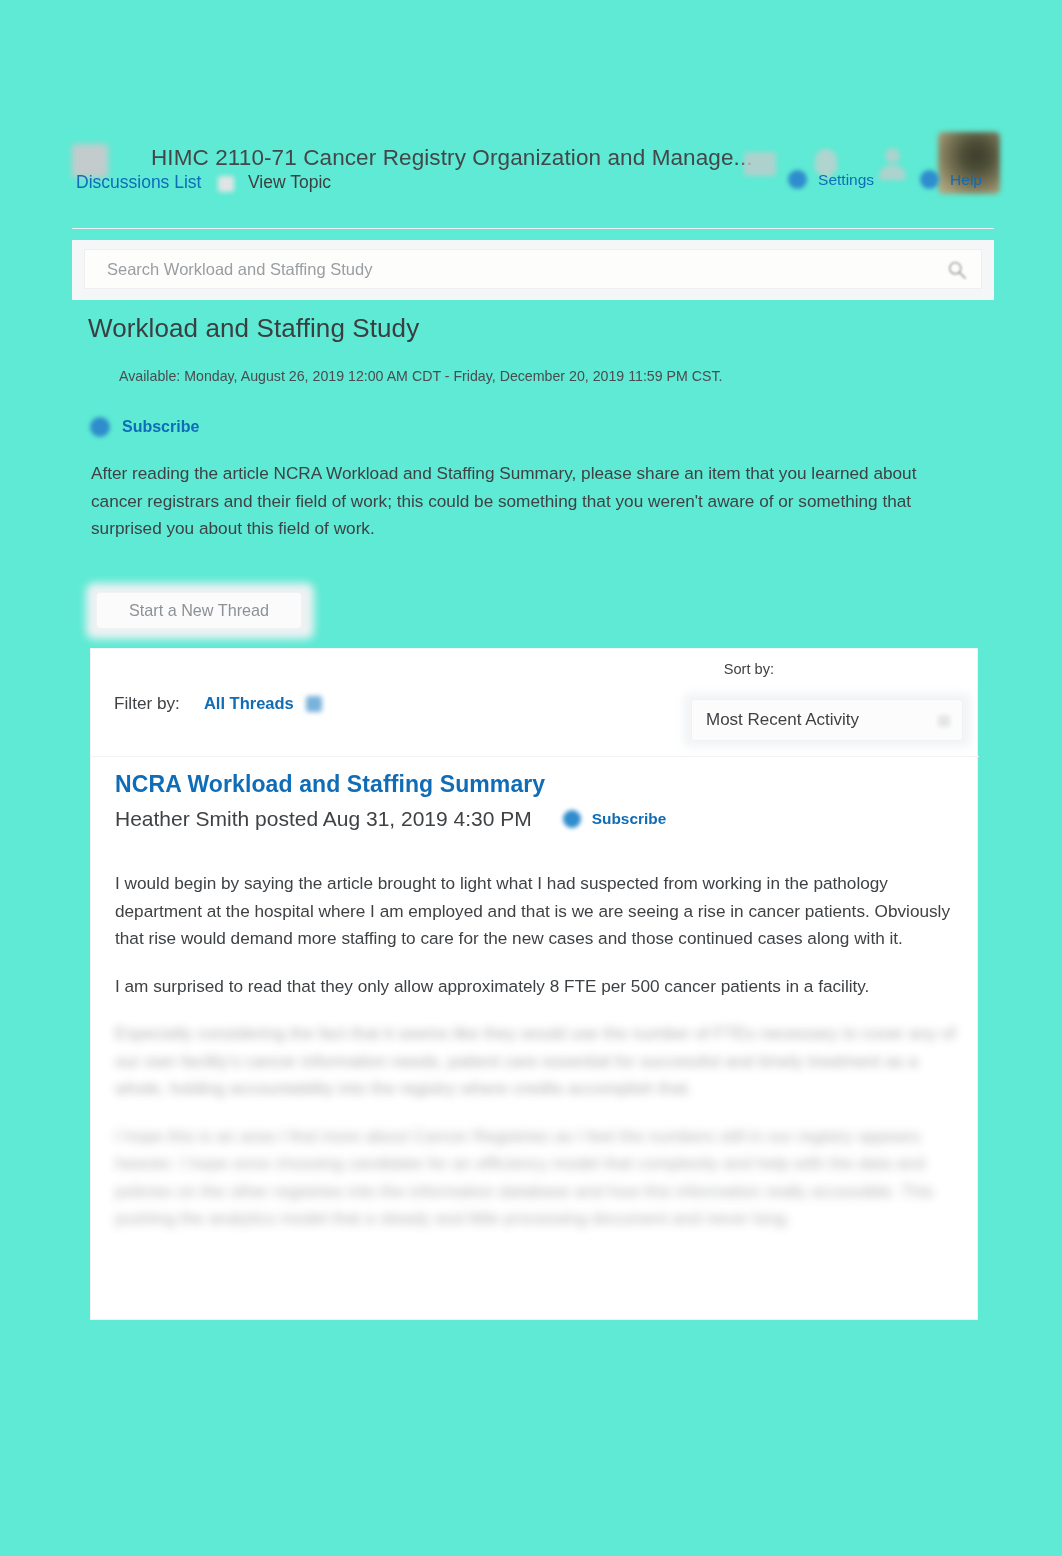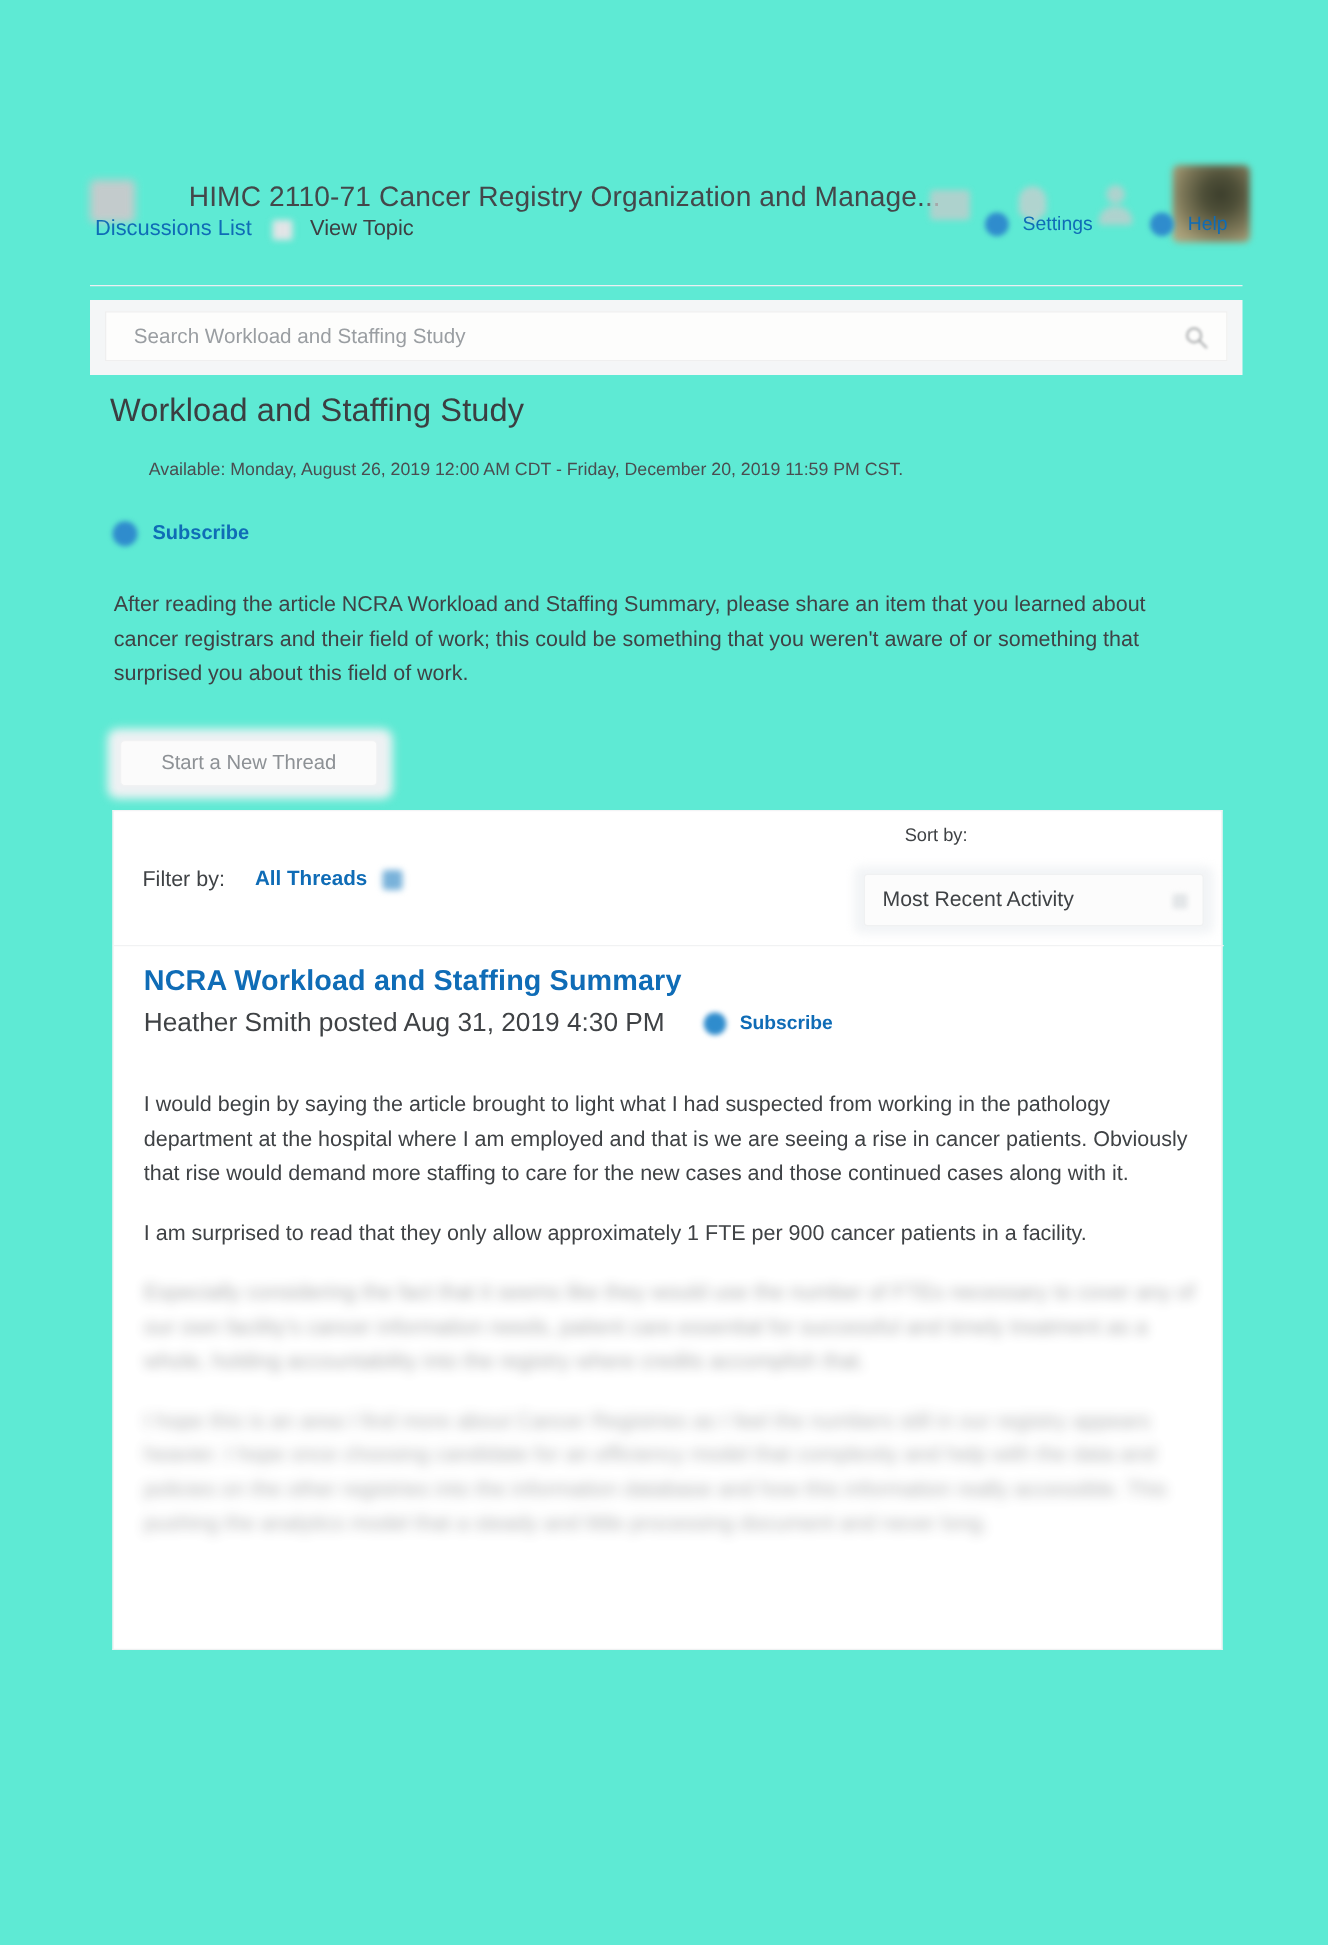--- a/index.html
+++ b/index.html
@@ -260,21 +260,21 @@
   }
   .subscribe-top .tool-dot { width: 20px; height: 20px; }
   .subscribe-top span {
     font-size: 16px;
     font-weight: bold;
     color: #0f6cb6;
   }
 
   .intro {
     position: absolute;
-    top: 470px;
+    top: 460px;
     left: 91px;
     width: 862px;
     font-size: 17.2px;
     line-height: 27.5px;
     color: #3f4245;
   }
 
   
   .newthread-halo {
     position: absolute;
@@ -533,21 +533,21 @@
       <div class="thread-meta-row">
         <div class="thread-meta">Heather Smith posted Aug 31, 2019 4:30 PM</div>
         <div class="thread-subscribe">
           <span class="tool-dot"></span>
           <span>Subscribe</span>
         </div>
       </div>
 
       <div class="post-body">
         <p>I would begin by saying the article brought to light what I had suspected from working in the pathology department at the hospital where I am employed and that is we are seeing a rise in cancer patients. Obviously that rise would demand more staffing to care for the new cases and those continued cases along with it.</p>
-        <p>I am surprised to read that they only allow approximately 1 FTE per 900 cancer patients in a facility.</p>
+        <p>I am surprised to read that they only allow approximately 8 FTE per 500 cancer patients in a facility.</p>
         <p class="redacted b1">Especially considering the fact that it seems like they would use the number of FTEs necessary to cover any of our own facility's cancer information needs, patient care essential for successful and timely treatment as a whole, holding accountability into the registry where credits accomplish that.</p>
         <p class="redacted b2">I hope this is an area I find more about Cancer Registries as I feel the numbers still in our registry appears heavier. I hope once choosing candidate for an efficiency model that complexity and help with the data and policies on the other registries into the information database and how this information really accessible. This pushing the analytics model that a steady and little processing document and never long.</p>
       </div>
     </div>
 
   </div>
 
 </div>
 
 </body></html>

